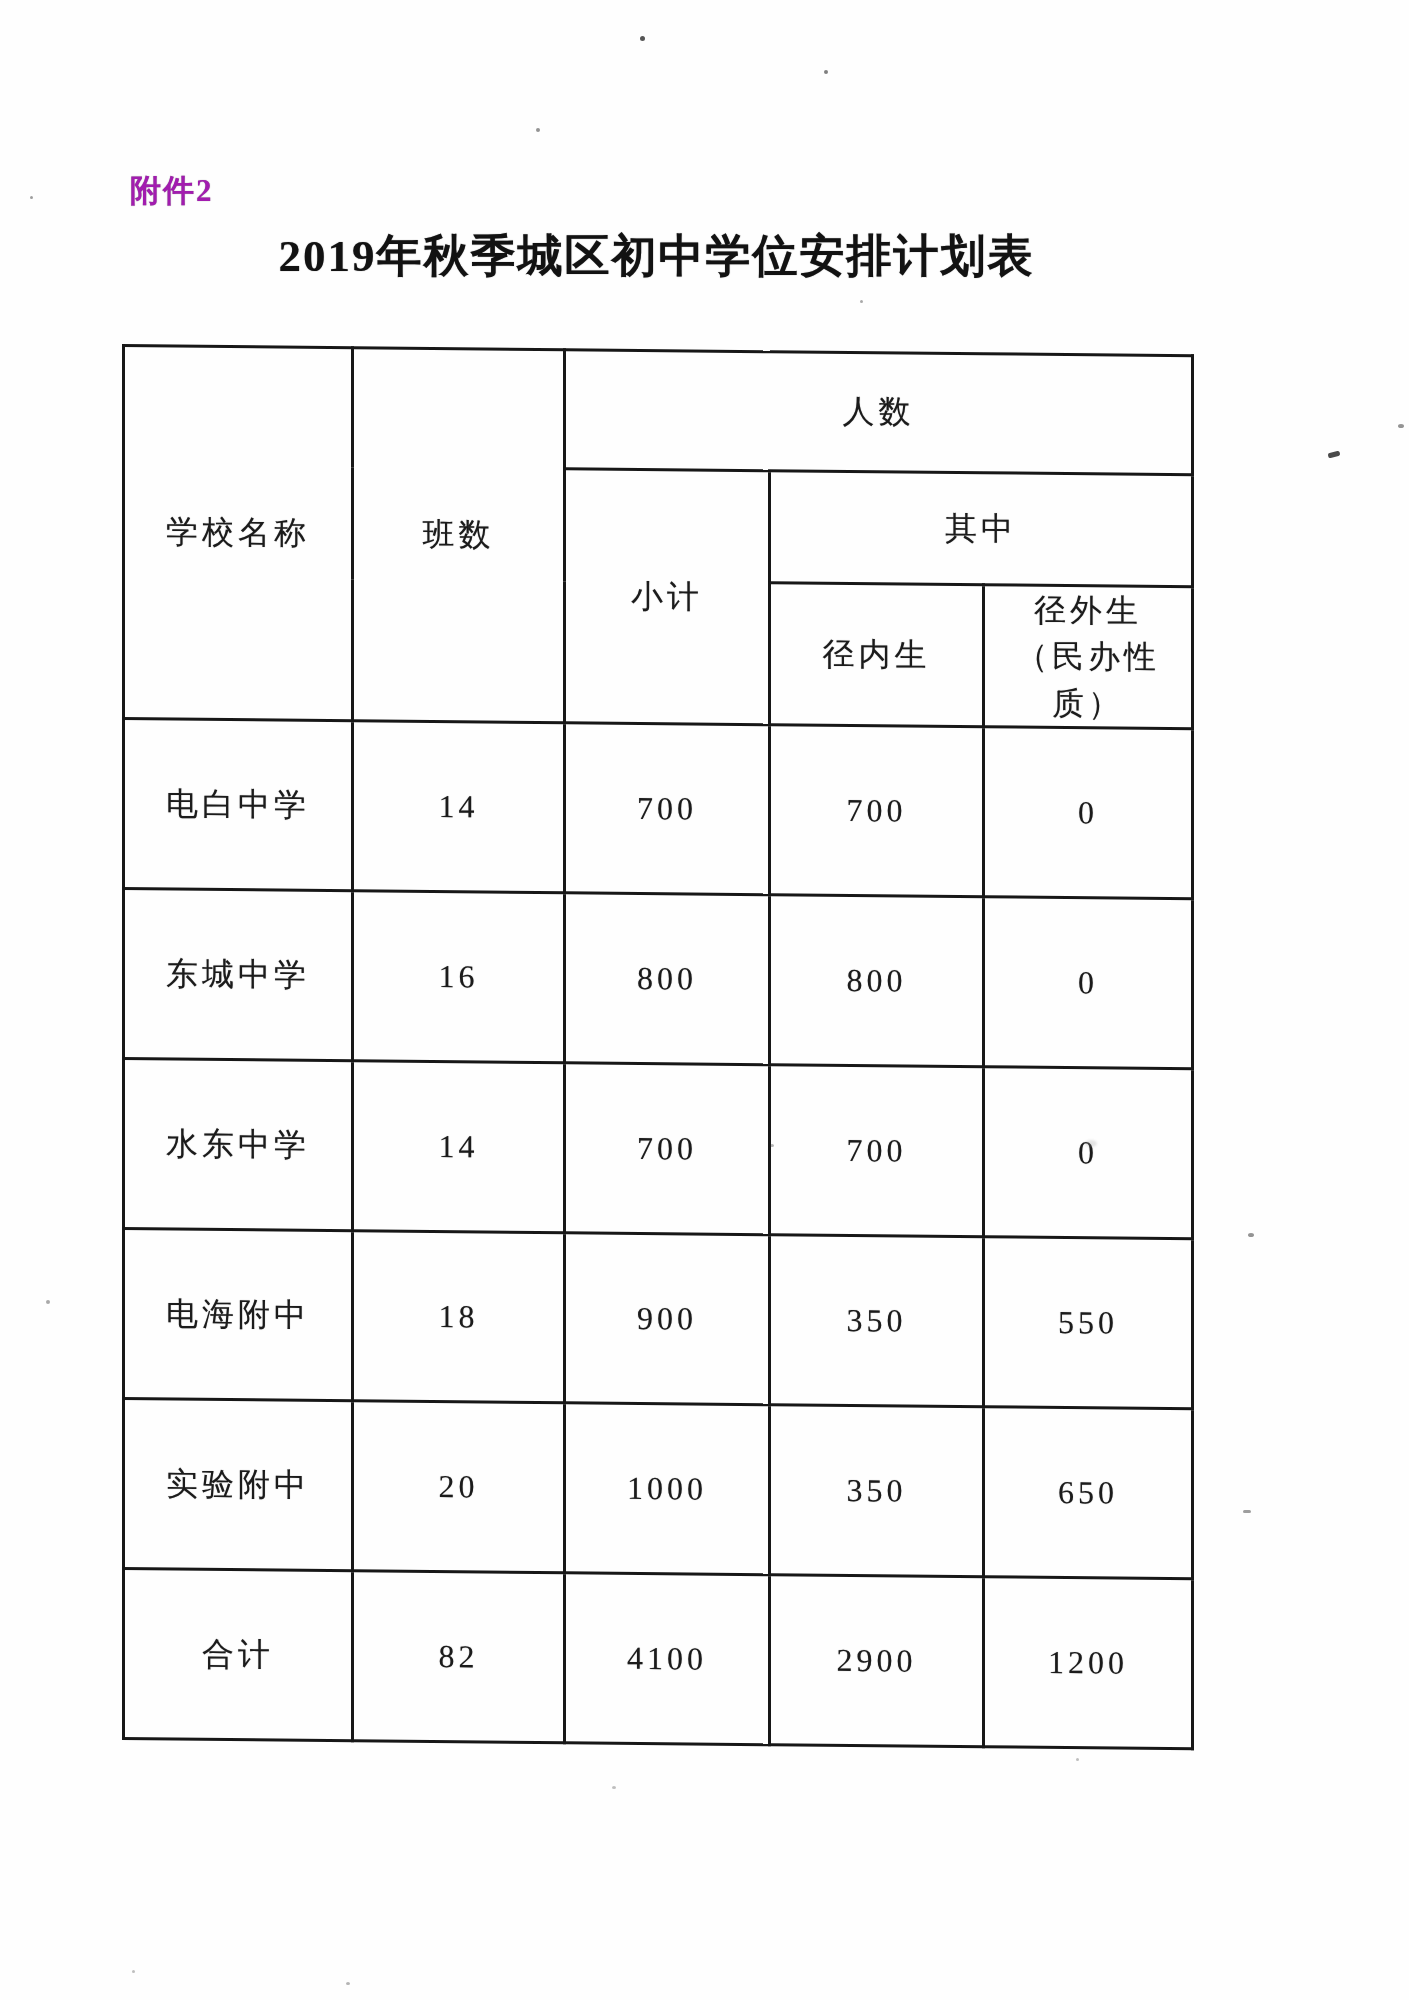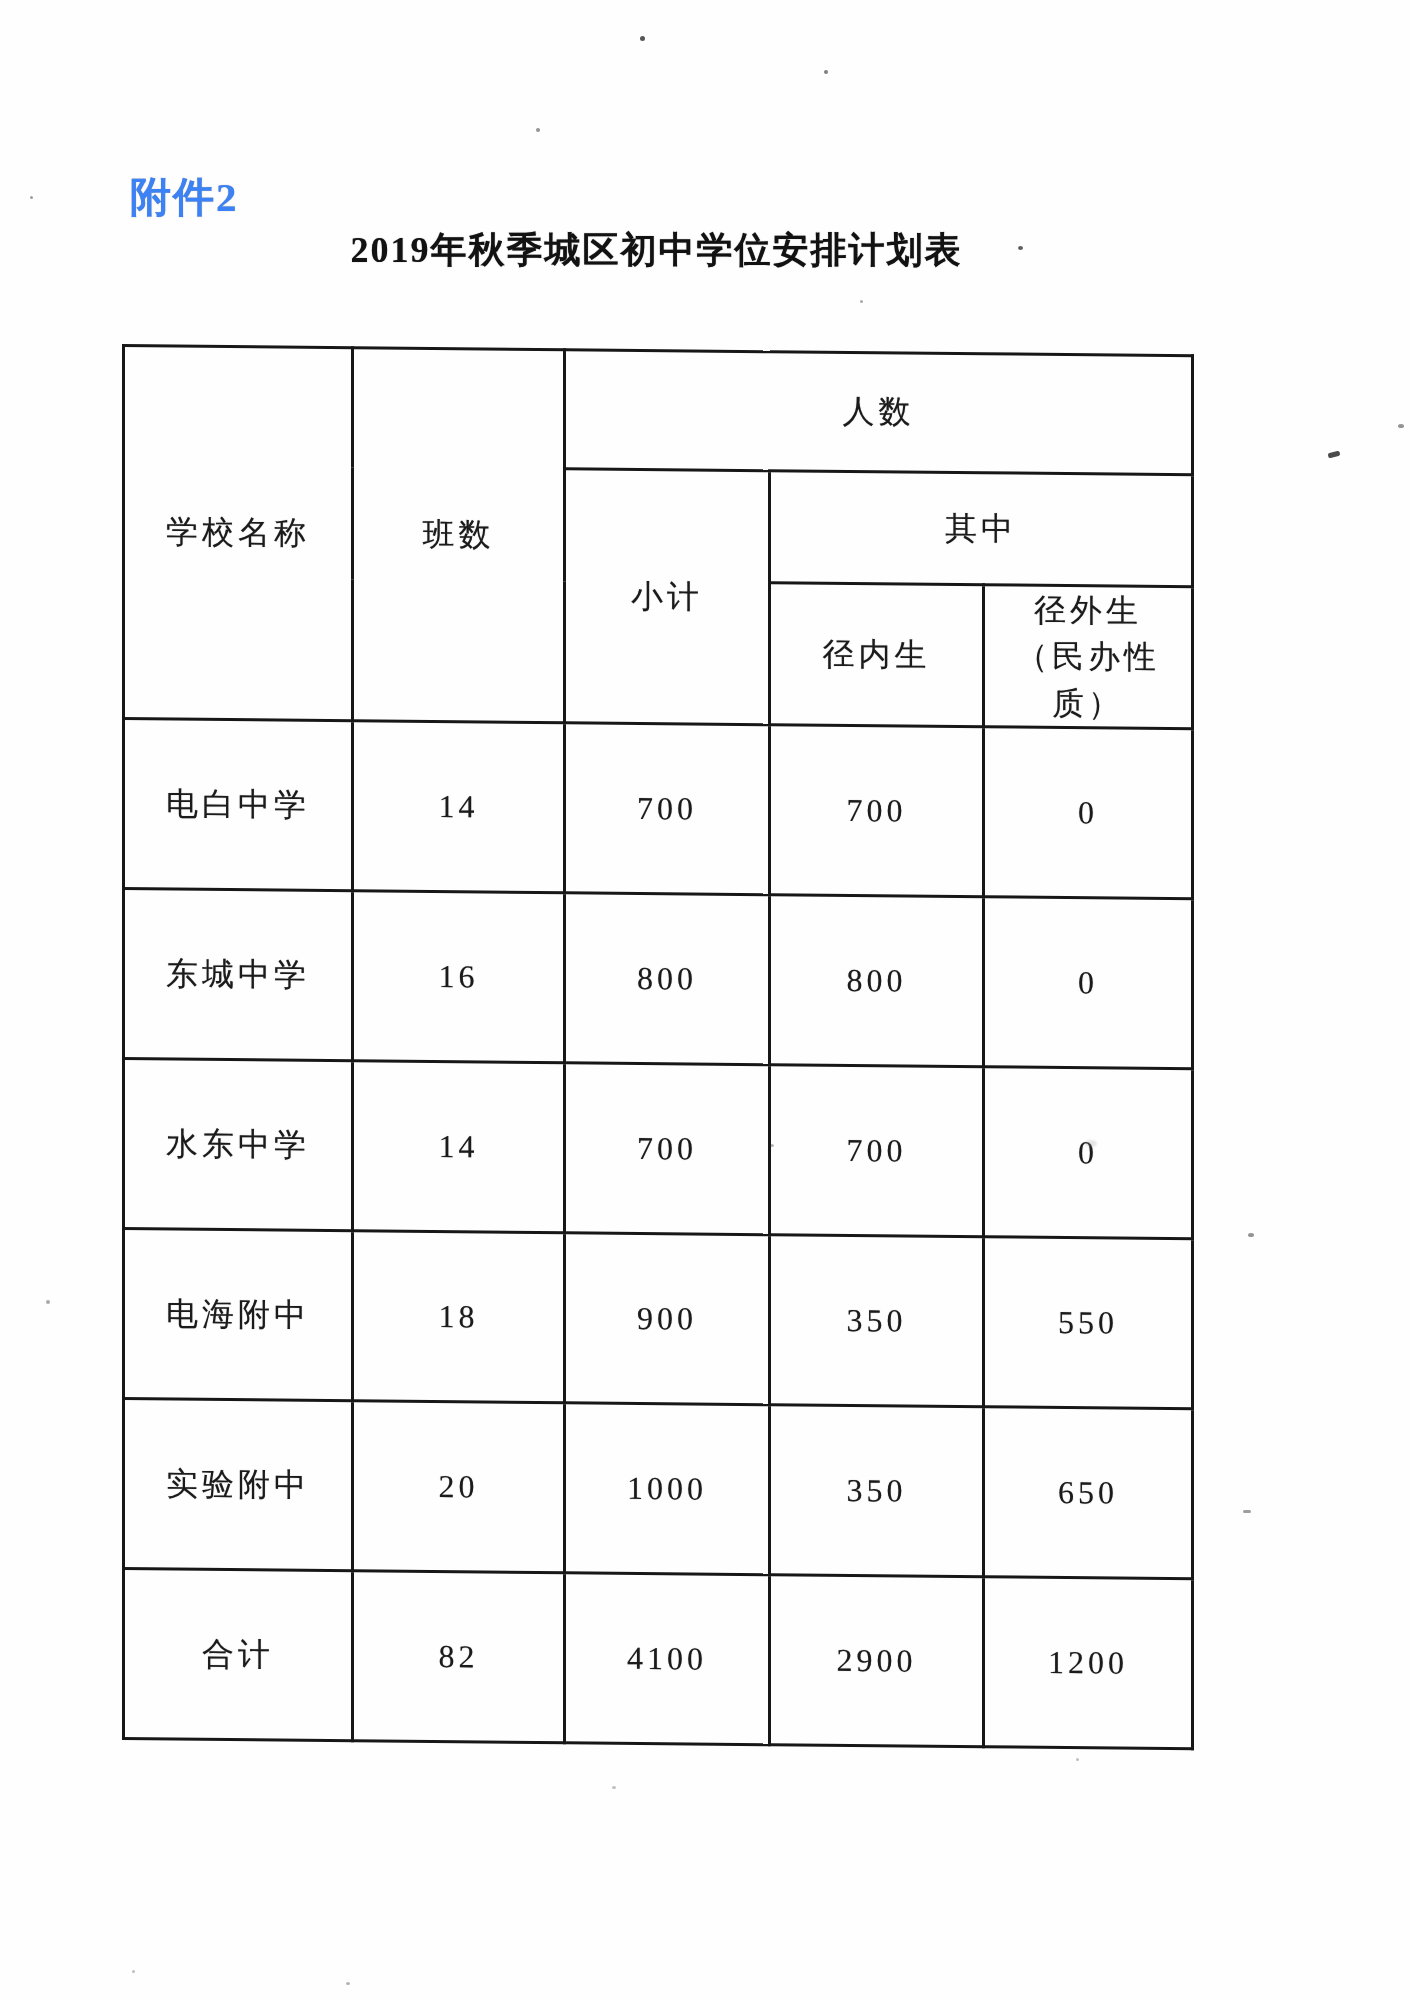--- a/index.html
+++ b/index.html
@@ -11,33 +11,33 @@
   .page{
     position:relative;
     width:1409px;height:2000px;
     background:#fefefe;
     overflow:hidden;
     color:#1a1a1a;
   }
   .attachment{
     position:absolute;
     left:130px;top:170px;
-    font-size:41px;
+    font-size:31px;
     font-weight:600;
     letter-spacing:2px;
-    color:#3b82f6;
+    color:#a21caf;
     text-shadow:0 0 1px rgba(0,0,0,.45);
   }
   .title{
     position:absolute;
     left:122px;top:226px;
     width:1069px;
     margin:0;
     text-align:center;
-    font-size:36px;
+    font-size:45px;
     font-weight:bold;
     letter-spacing:2px;
     color:#121212;
     text-shadow:0 0 1px rgba(0,0,0,.55);
   }
   .table-wrap{
     position:absolute;
     left:122px;top:344px;
     transform:skewY(.55deg);
     transform-origin:left top;

